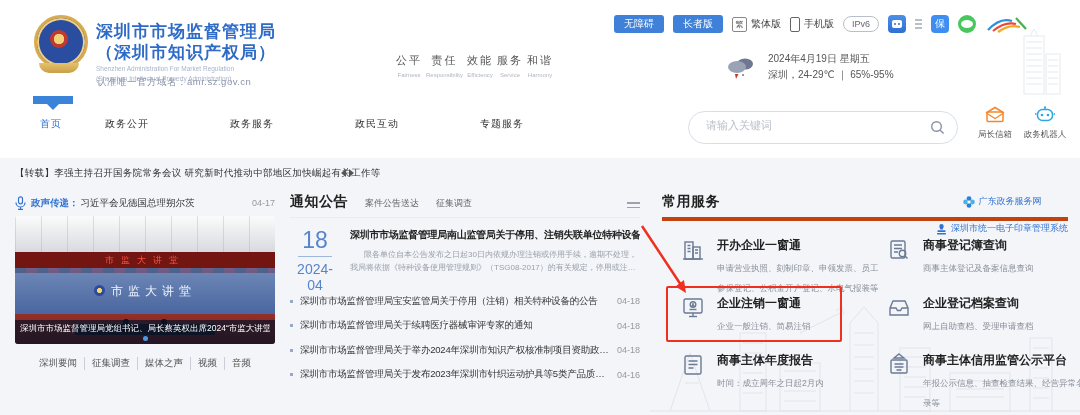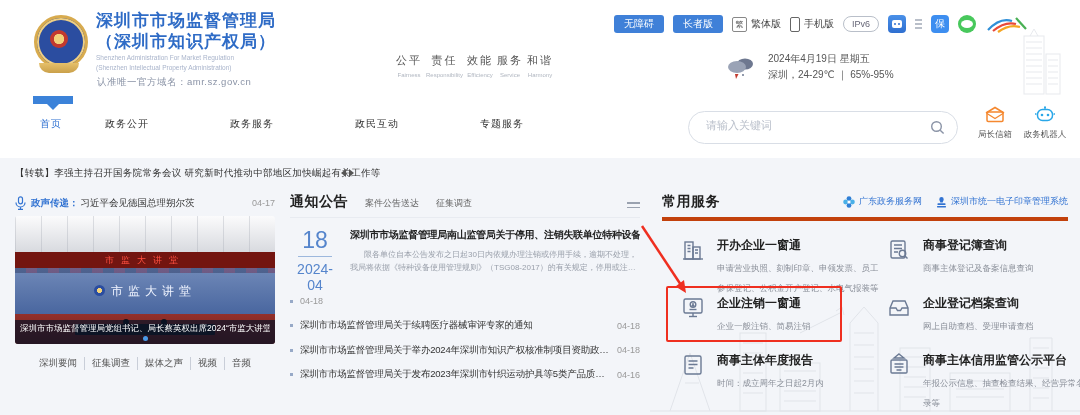--- a/index.html
+++ b/index.html
@@ -7,21 +7,21 @@
           font-family:"Liberation Sans","DejaVu Sans",sans-serif;color:#333;}
 
   
   .badge{position:absolute;left:30px;top:13px;width:58px;height:64px;}
   .badge .ring{position:absolute;left:4px;top:2px;width:48px;height:48px;border-radius:50%;
     background:#2b4da0;border:3px solid #d8ab4e;box-shadow:0 0 0 2px #f0d084 inset;}
   .badge .core{position:absolute;left:20px;top:17px;width:18px;height:18px;border-radius:50%;
     background:radial-gradient(circle,#f2d27a 0 40%,#c23a2e 41% 100%);}
   .badge .wing{position:absolute;bottom:4px;left:9px;width:40px;height:10px;border-radius:0 0 20px 20px;
     background:linear-gradient(#e6c06a,#caa04a);}
-  .site-title{position:absolute;left:96px;top:10px;}
+  .site-title{position:absolute;left:96px;top:21px;}
   .site-title .zh{font-size:17px;font-weight:bold;color:#2e6bc6;line-height:21px;letter-spacing:1px;}
   .site-title .en{font-size:6.5px;color:#a9b4cb;line-height:8px;margin-top:2px;}
   .site-domain{position:absolute;left:97px;top:76px;font-size:9.5px;color:#8a93a6;letter-spacing:.5px;}
 
   .quickbar{position:absolute;left:614px;top:13px;height:22px;display:flex;align-items:center;gap:9px;}
   .btn-blue{background:#3f80d8;color:#fff;font-size:10px;padding:3px 10px;border-radius:3px;line-height:12px;}
   .ql{display:flex;align-items:center;gap:4px;font-size:10px;color:#444;}
   .fanti-ic{width:13px;height:13px;border:1px solid #888;border-radius:2px;font-size:8px;line-height:13px;
     text-align:center;color:#555;}
   .phone-ic{width:8px;height:13px;border:1.3px solid #666;border-radius:2px;}
@@ -131,21 +131,21 @@
   .n-row{display:flex;align-items:center;height:24.5px;cursor:pointer;}
   .n-row .bul{width:3px;height:3px;background:#97a9c7;margin-right:7px;flex:none;}
   .n-row .t{font-size:9.5px;color:#333;white-space:nowrap;overflow:hidden;text-overflow:ellipsis;
     flex:1;padding-right:8px;letter-spacing:-.2px;}
   .n-row .d{font-size:9px;color:#999;}
 
   
   .svc-head{position:absolute;left:662px;top:193px;width:406px;height:24px;display:flex;align-items:flex-start;
     border-bottom:4px solid #c2410c;}
   .svc-title{font-size:14px;font-weight:bold;color:#222;letter-spacing:.5px;}
-  .svc-links{margin-left:auto;display:flex;gap:14px;align-items:center;margin-top:2px;}
+  .svc-links{margin-left:auto;display:flex;gap:14px;align-items:center;margin-top:2px;flex-direction:column;}
   .svc-link{display:flex;align-items:center;gap:4px;font-size:9px;color:#3273d2;cursor:pointer;}
 
   .svc-item{position:absolute;width:200px;display:flex;gap:11px;align-items:flex-start;cursor:pointer;}
   .s1{left:680px;top:237px}.s2{left:886px;top:237px}
   .s3{left:680px;top:295px}.s4{left:886px;top:295px}
   .s5{left:680px;top:352px}.s6{left:886px;top:352px}
   .svc-t{font-size:12px;font-weight:bold;color:#222;margin-bottom:4px;}
   .svc-d{font-size:8.5px;color:#8a8f99;line-height:20px;width:163px;}
 
   .red-box{position:absolute;left:666px;top:286px;width:172px;height:52px;border:2px solid #ef2f20;
@@ -363,20 +363,21 @@
     </div>
     <div class="feat-body">
       <div class="feat-title">深圳市市场监督管理局南山监管局关于停用、注销失联单位特种设备...</div>
       <div class="feat-sum">限各单位自本公告发布之日起30日内依规办理注销或停用手续，逾期不处理，我局将依据《特种设备使用管理规则》（TSG08-2017）的有关规定，停用或注销相关特种设备（清单附...</div>
     </div>
   </div>
 
   <div class="notice-list">
     <div class="n-row">
       <span class="bul"></span>
+      <span class="t">深圳市市场监督管理局宝安监管局关于停用（注销）相关特种设备的公告</span>
       <span class="d">04-18</span>
     </div>
     <div class="n-row">
       <span class="bul"></span>
       <span class="t">深圳市市场监督管理局关于续聘医疗器械审评专家的通知</span>
       <span class="d">04-18</span>
     </div>
     <div class="n-row">
       <span class="bul"></span>
       <span class="t">深圳市市场监督管理局关于举办2024年深圳市知识产权核准制项目资助政策宣讲会...</span>

